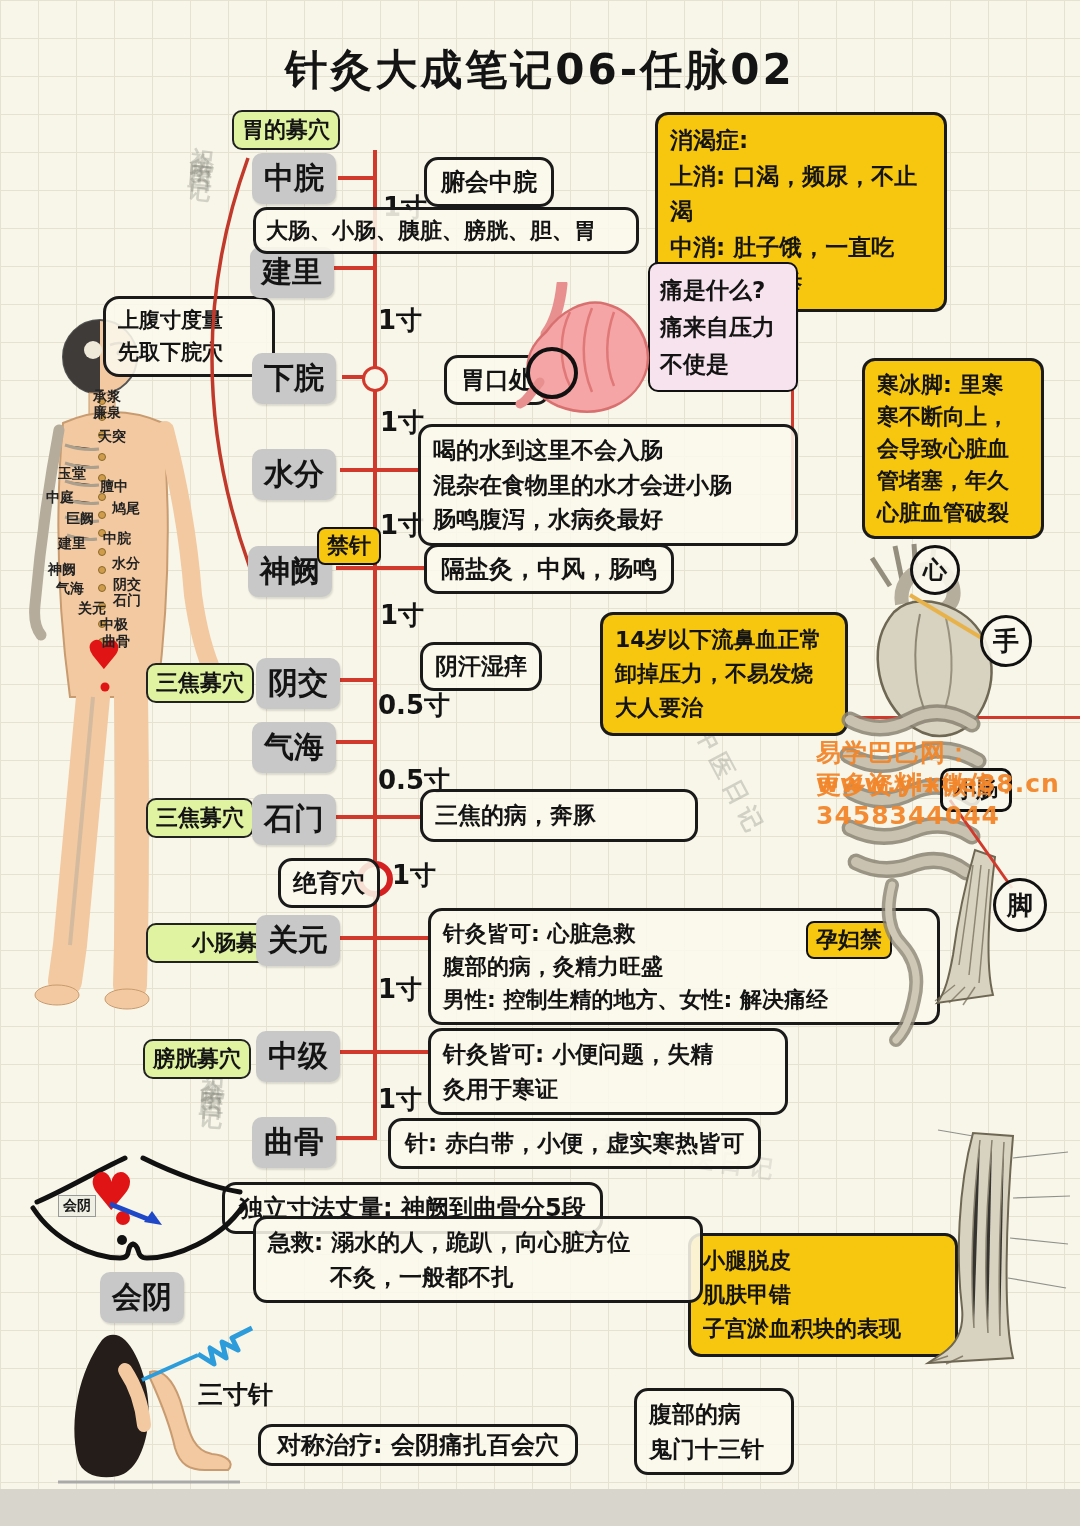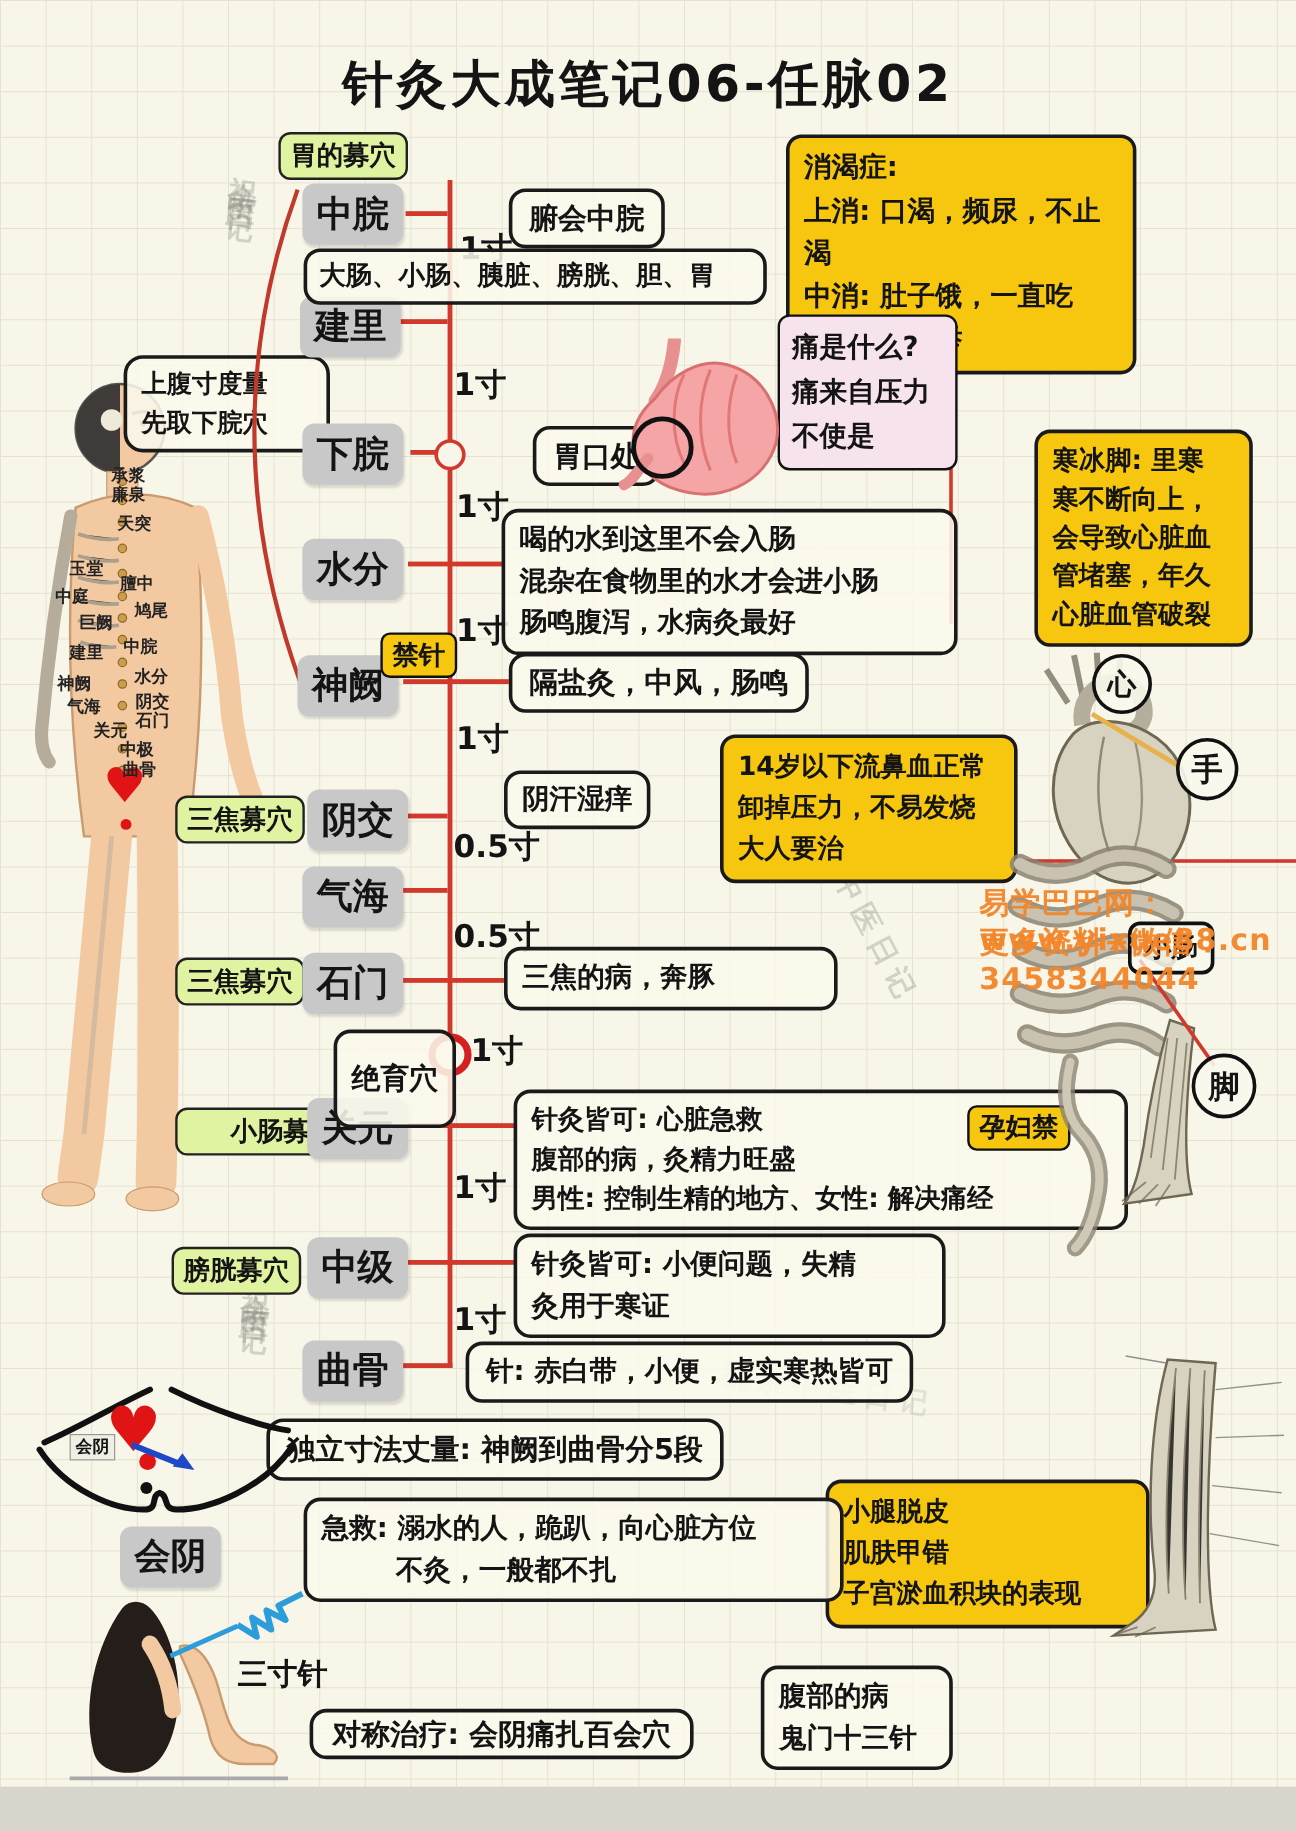--- a/index.html
+++ b/index.html
@@ -162,21 +162,21 @@
   <div class="wbox" style="left:418px;top:424px;width:350px;">
     <div>喝的水到这里不会入肠</div>
     <div>混杂在食物里的水才会进小肠</div>
     <div>肠鸣腹泻，水病灸最好</div>
   </div>
   <div class="wbox" style="left:424px;top:544px;font-size:24px;padding:4px 14px;">隔盐灸，中风，肠鸣</div>
   <div class="wbox" style="left:420px;top:642px;font-size:23px;padding:4px 12px;">阴汗湿痒</div>
   <div class="wbox" style="left:420px;top:789px;width:248px;">
     <div>三焦的病，奔豚</div>
   </div>
-  <div class="wbox" style="left:278px;top:858px;font-size:24px;padding:20px 12px;">绝育穴</div>
+  <div class="wbox" style="left:278px;top:858px;font-size:24px;padding:4px 12px;">绝育穴</div>
   <div class="wbox" style="left:428px;top:908px;width:482px;font-size:22px;">
     <div>针灸皆可: 心脏急救</div>
     <div>腹部的病，灸精力旺盛</div>
     <div>男性: 控制生精的地方、女性: 解决痛经</div>
   </div>
   <div class="ybadge" style="left:806px;top:921px;">孕妇禁</div>
   <div class="wbox" style="left:428px;top:1028px;width:330px;">
     <div>针灸皆可: 小便问题，失精</div>
     <div>灸用于寒证</div>
   </div>
@@ -306,21 +306,21 @@
     <circle cx="97" cy="90" r="5" fill="#111"></circle>
   </svg>
   <div class="heartglyph" style="left:88px;top:1162px;font-size:52px;">♥</div>
   <div style="position:absolute;left:58px;top:1195px;background:#f0efe4;border:1px solid #999;font-size:14px;font-weight:bold;padding:1px 4px;">会阴</div>
   <svg style="position:absolute;left:108px;top:1198px;" width="60" height="32" viewBox="0 0 60 32">
     <line x1="2" y1="6" x2="42" y2="22" stroke="#1f48c8" stroke-width="5"></line>
     <path d="M54,27 L36,24 L44,13 Z" fill="#1f48c8"></path>
   </svg>
   <div class="gnode" style="left:100px;top:1272px;">会阴</div>
 
-  <div class="wbox" style="left:253px;top:1248px;width:420px;">
+  <div class="wbox" style="left:253px;top:1216px;width:420px;">
     <div>急救: 溺水的人，跪趴，向心脏方位</div>
     <div style="padding-left:62px;">不灸，一般都不扎</div>
   </div>
   <div class="wbox" style="left:258px;top:1424px;font-size:24px;padding:0 16px;white-space:nowrap;">对称治疗: 会阴痛扎百会穴</div>
   <div class="wbox" style="left:634px;top:1388px;width:130px;">
     <div>腹部的病</div>
     <div>鬼门十三针</div>
   </div>
 
   <svg style="position:absolute;left:40px;top:1330px;" width="220" height="165" viewBox="0 0 220 165">

